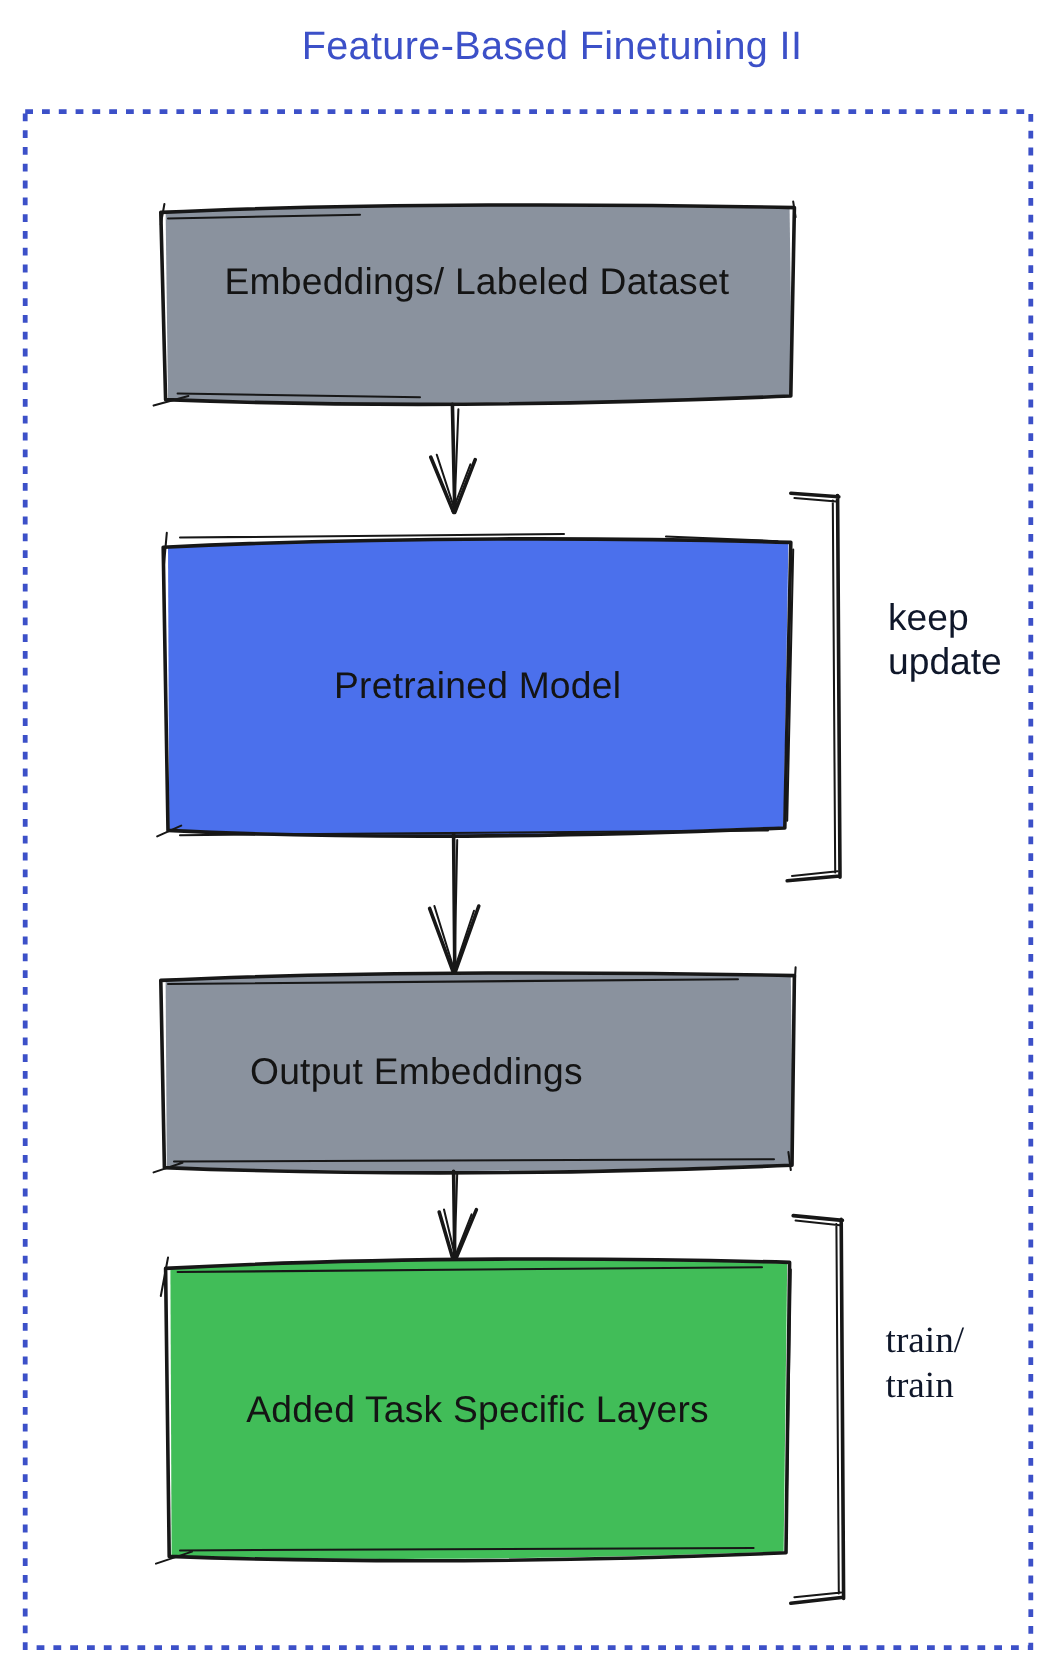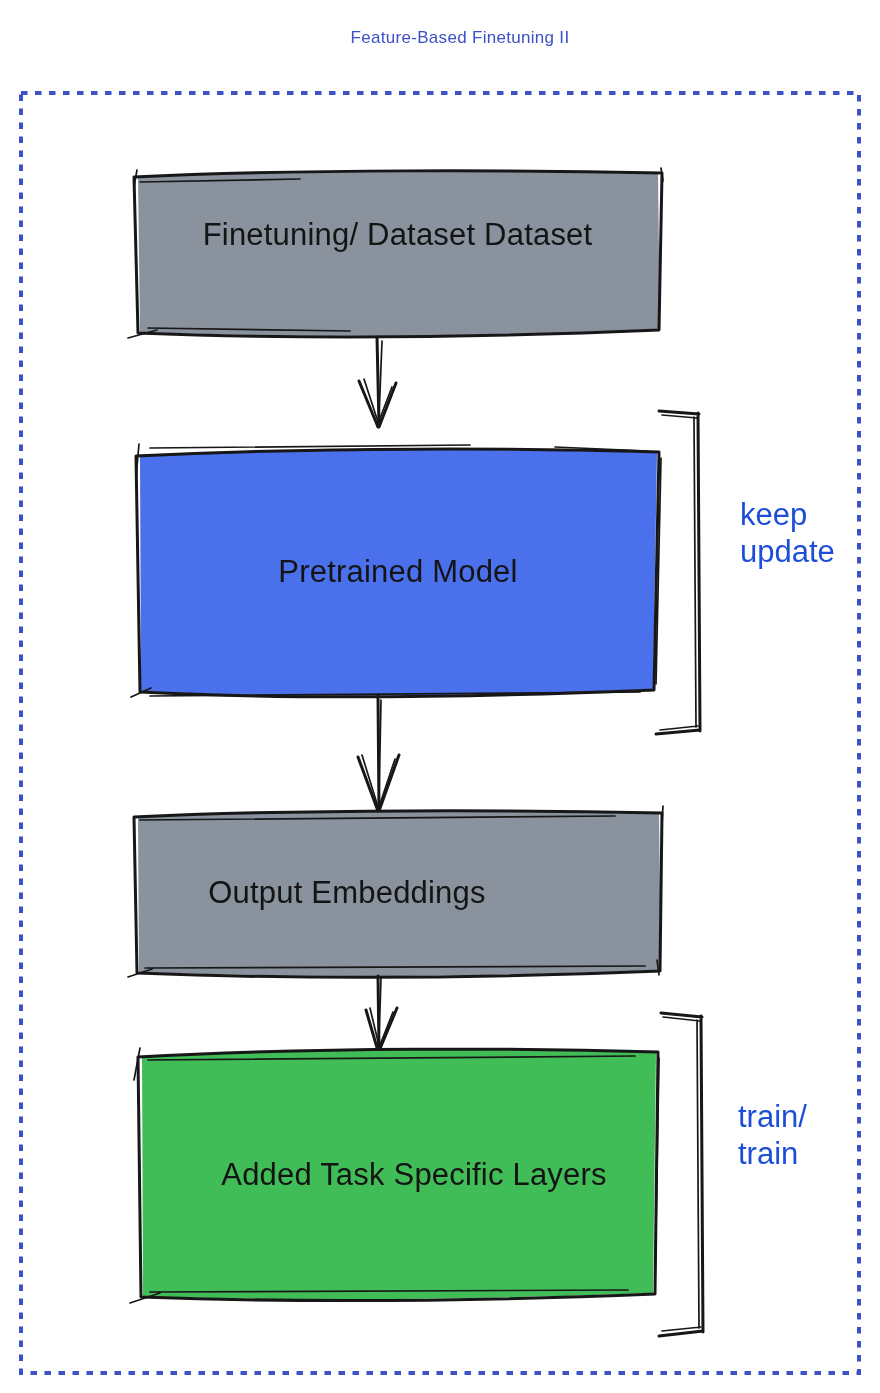--- a/index.html
+++ b/index.html
@@ -14,21 +14,21 @@
     background: #ffffff;
     font-family: "Liberation Sans", sans-serif;
     overflow: hidden;
   }
   .diagram-title {
     position: absolute;
     left: 40px;
     top: 21px;
     width: 840px;
     text-align: center;
-    font-size: 17px;
+    font-size: 33px;
     line-height: 34px;
     color: #3c50c8;
     letter-spacing: 0.3px;
   }
   svg.strokes {
     position: absolute;
     left: 0;
     top: 0;
   }
   .ink {
@@ -52,21 +52,21 @@
     justify-content: center;
     font-size: 31px;
     color: #141414;
     letter-spacing: 0.2px;
     white-space: nowrap;
   }
   .bracket-label {
     position: absolute;
     font-size: 31px;
     line-height: 37px;
-    color: #1d4ed8;
+    color: #0f172a;
     white-space: nowrap;
   }
 </style>
 </head>
 <body>
 
 <div class="canvas">
 
   <div class="diagram-title">Feature-Based Finetuning II</div>
 
@@ -117,31 +117,31 @@
       <path class="ink" d="M138 1057 C 320 1047, 520 1048, 658 1052 L 655 1294 C 460 1302, 280 1302, 141 1297 Z"></path>
       <path class="ink2" d="M148 1060 L 635 1056 M140 1048 L 134 1080 M150 1292 L 628 1290 M130 1303 L 160 1293 M659 1058 L 655 1288"></path>
     </g>
 
     <g>
       <path class="ink" d="M702 1017 L 661 1013 M701 1016 L 703 1332 M703 1331 L 659 1336"></path>
       <path class="ink2" d="M700 1021 L 663 1017 M697 1020 L 699 1328 M701 1327 L 662 1331"></path>
     </g>
   </svg>
 
-  <div class="node-label" style="left:135px; top:176px; width:525px; height:118px;">Finetuning/ Dataset Dataset</div>
+  <div class="node-label" style="left:135px; top:176px; width:525px; height:118px;">Embeddings/ Labeled Dataset</div>
 
   <div class="node-label" style="left:138px; top:452px; width:520px; height:240px;">Pretrained Model</div>
 
   <div class="node-label" style="left:135px; top:813px; width:424px; height:160px;">Output Embeddings</div>
 
-  <div class="node-label" style="left:138px; top:1052px; width:520px; height:245px;margin-left:16px;">Added Task Specific Layers</div>
+  <div class="node-label" style="left:138px; top:1052px; width:520px; height:245px;">Added Task Specific Layers</div>
 
   <div class="bracket-label" style="left:740px; top:496px;">
     <div>keep</div>
     <div>update</div>
   </div>
 
-  <div class="bracket-label" style="left:738px; top:1098px;">
+  <div class="bracket-label" style="left:738px; top:1098px;font-family:Liberation Serif, serif;">
     <div>train/</div>
     <div>train</div>
   </div>
 
 </div>
 
 </body></html>

